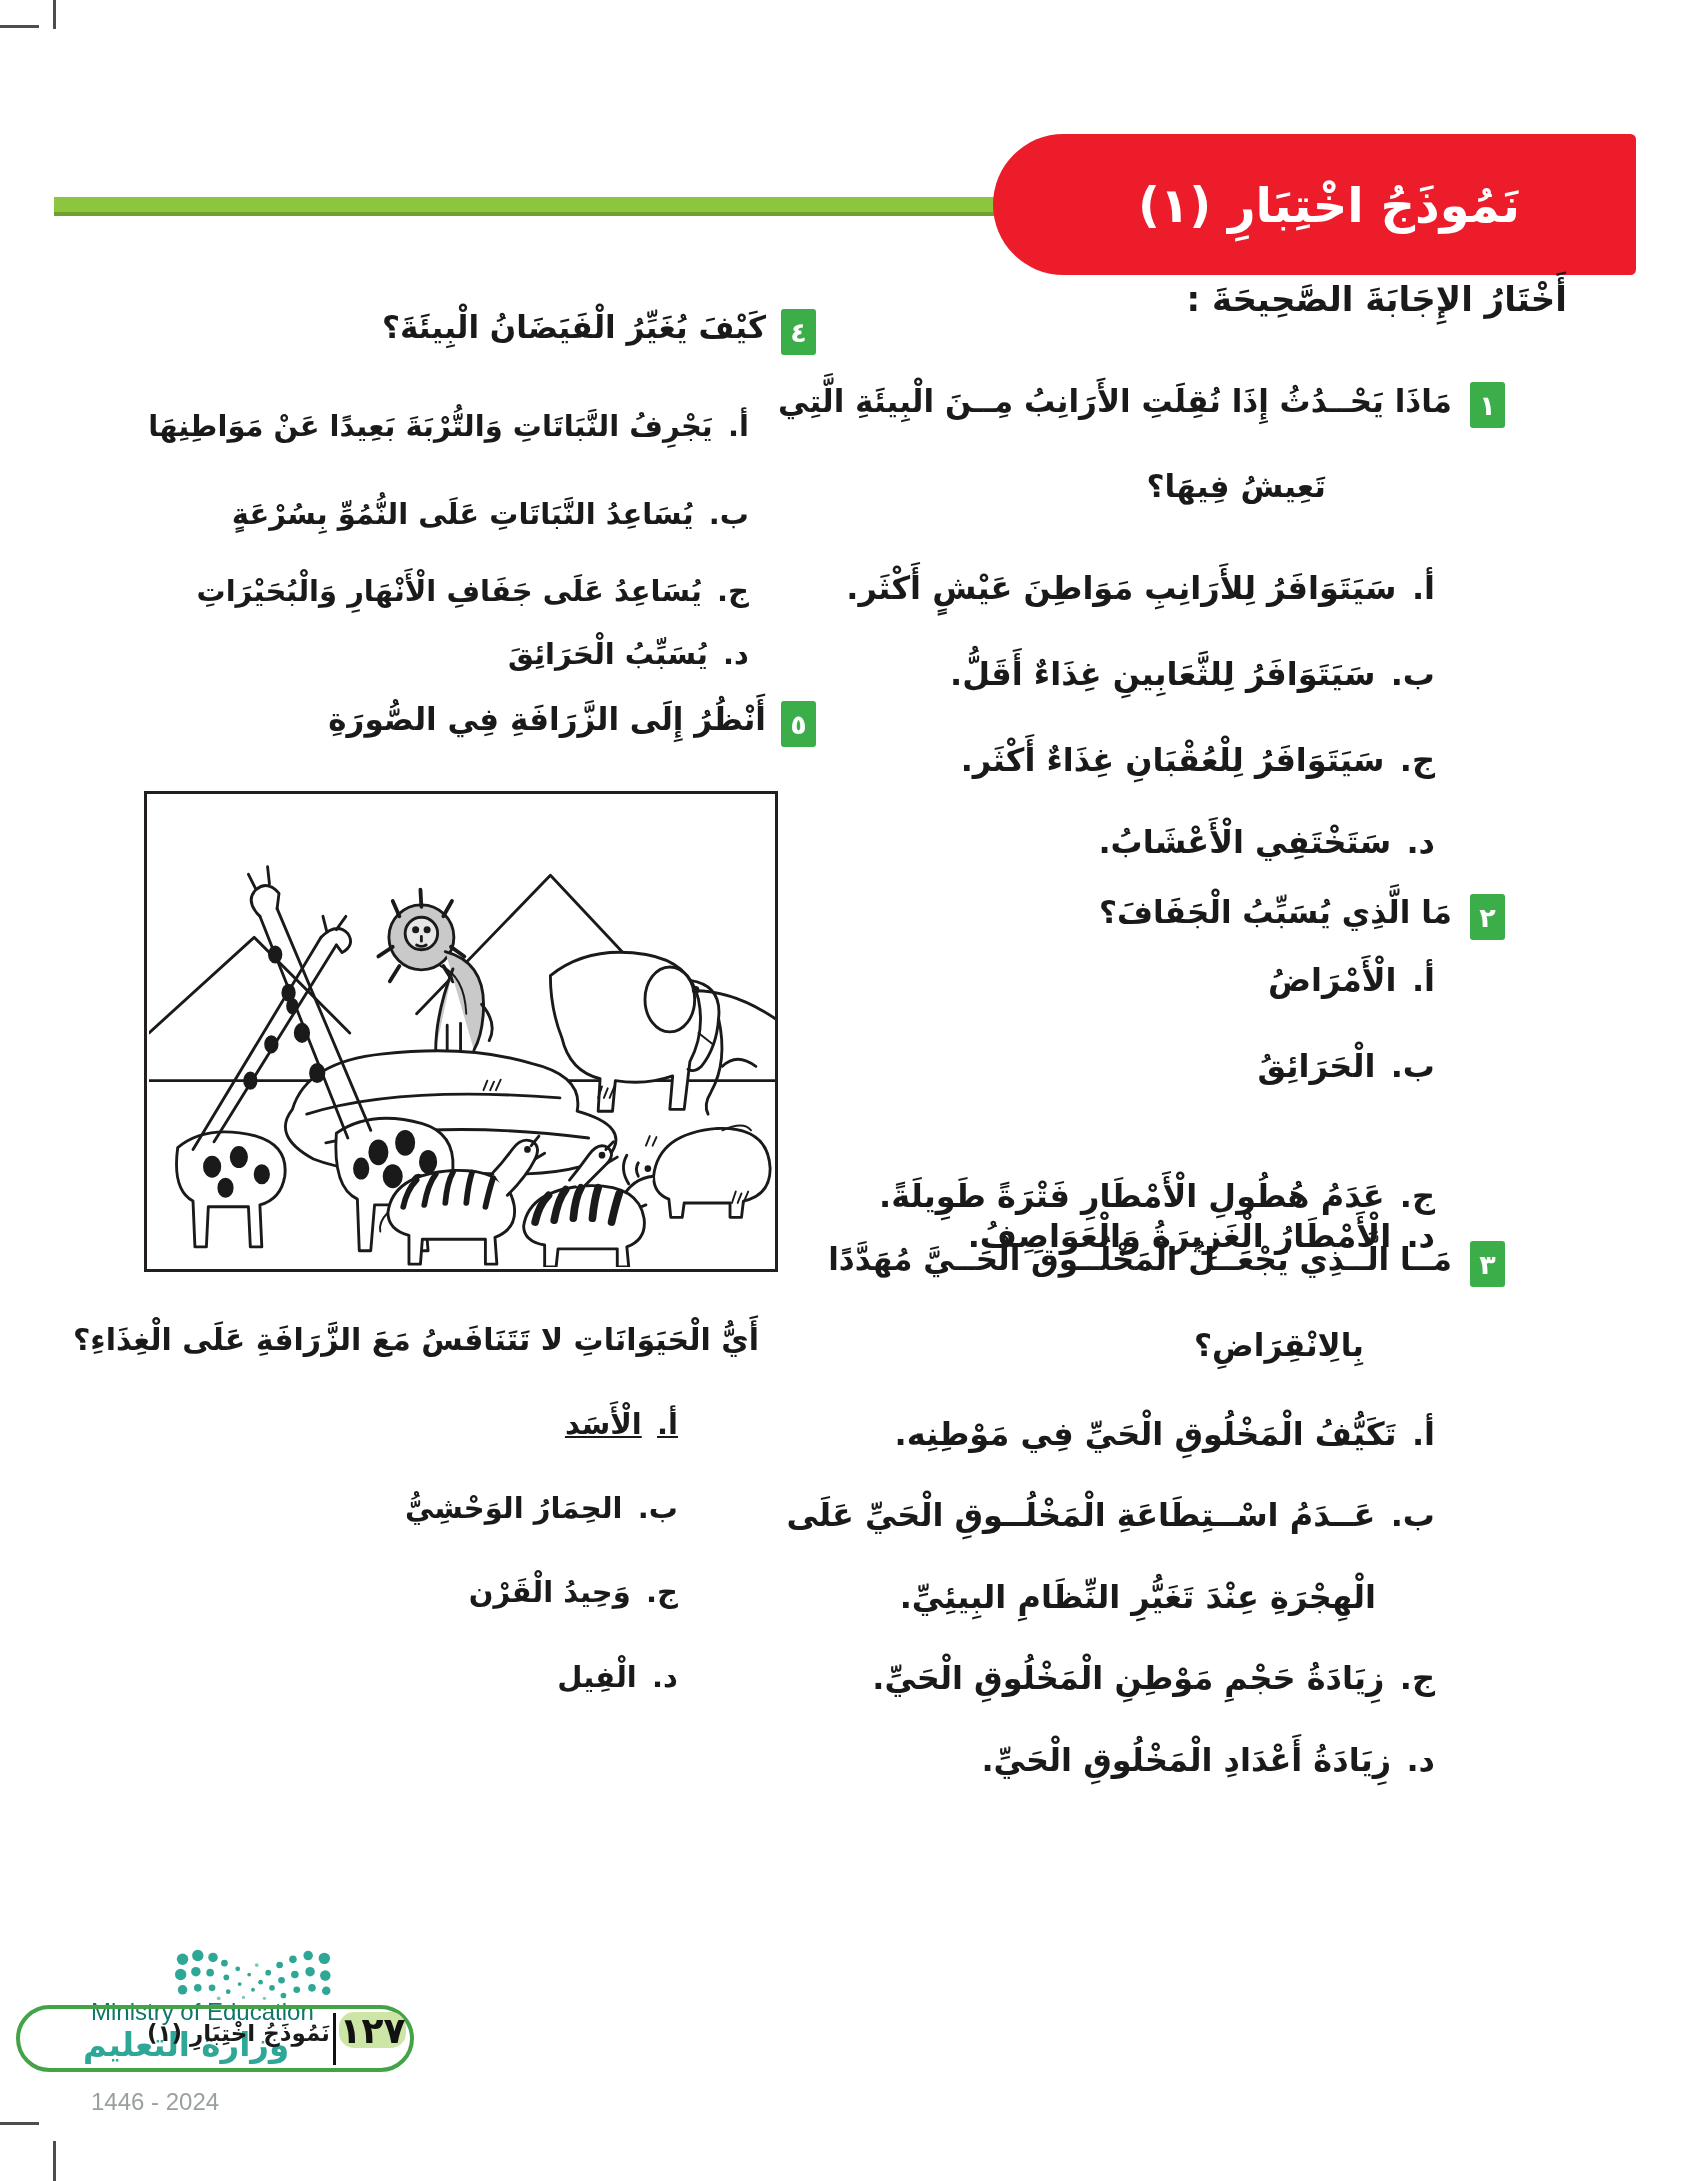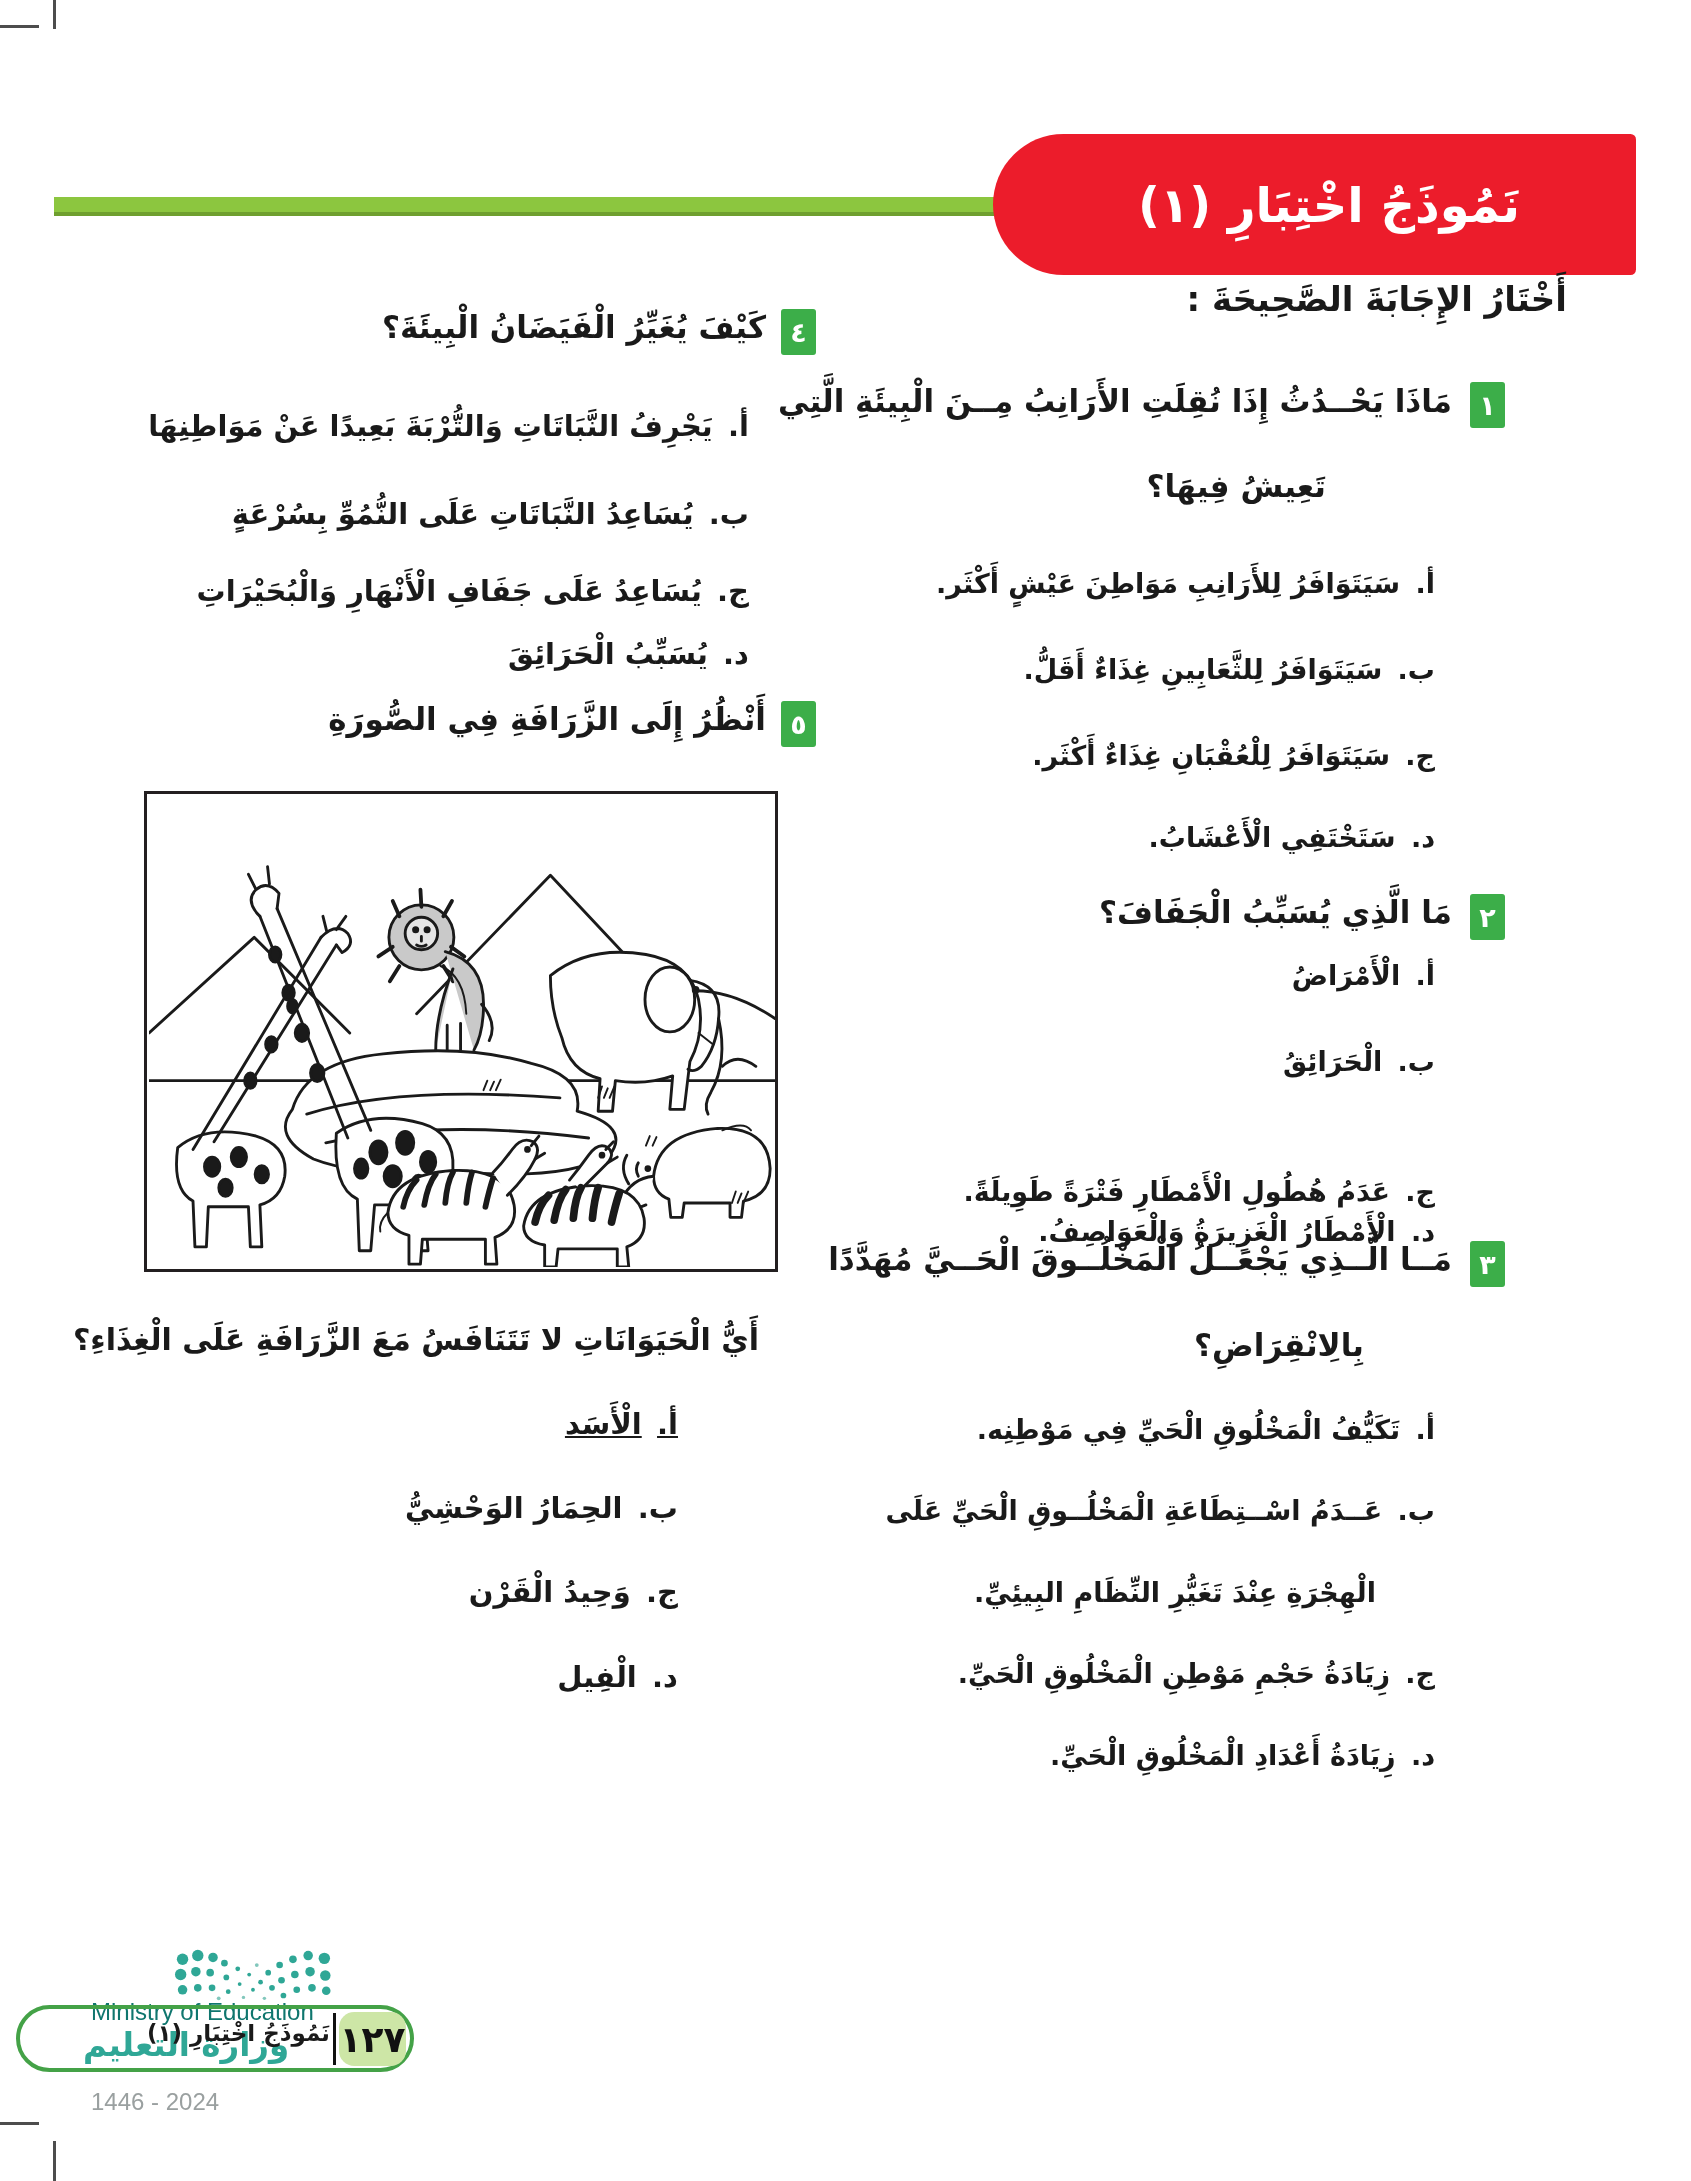--- a/index.html
+++ b/index.html
@@ -17,30 +17,30 @@
   #banner{left:994px; top:134px; width:643px; height:141px; background:#EC1C2B;
     border-radius:73px 5.7px 5.7px 73px; display:flex; align-items:center; justify-content:center;}
   #banner .t{color:#ffffff; font-size:48px; font-weight:700; letter-spacing:0; padding-left:29px;}
   
   .instruction{right:124px; top:279px; font-size:34px; font-weight:700; white-space:nowrap;}
   
   .badge{width:35px; height:46px; background:#3CAE49; color:#ffffff; font-size:27px; font-weight:700;
     display:flex; align-items:center; justify-content:center; border-radius:2.9px;}
   
   .qline{font-size:31px; font-weight:700; white-space:nowrap; line-height:1.5;}
-  .opt{font-size:27px; font-weight:700; white-space:nowrap; line-height:1.5;}
+  .opt{font-size:32px; font-weight:700; white-space:nowrap; line-height:1.5;}
   .opt .letter{margin-left:15.3px;}
   .small-opt{font-size:29px;}
   
   #figure-box{left:145px; top:791px; width:634px; height:481px; border:3.8px solid #231f20; background:#ffffff; box-sizing:border-box;}
   
   #pill-fill{left:17px; top:2005px; width:398px; height:67px; background:#ffffff; border-radius:36px; z-index:1;}
   #pill-border{left:17px; top:2005px; width:398px; height:67px; border:4.8px solid #44A247; border-radius:36px;
     box-sizing:border-box; z-index:3; background:transparent;}
-  #page-num-box{left:340px; top:2012px; width:67px; height:54px; background:#CDE6A6; border-radius:15.3px;
+  #page-num-box{left:340px; top:2012px; width:67px; height:36px; background:#CDE6A6; border-radius:15.3px;
     display:flex; align-items:center; justify-content:center; z-index:4;}
   #page-num-box .n{font-size:36px; font-weight:700; color:#111;}
   #pill-divider{left:334px; top:2013px; width:2.9px; height:52px; background:#111; z-index:4;}
   #footer-label{left:161px; top:2020px; width:170px; text-align:right; font-size:23px; font-weight:700; z-index:5; white-space:nowrap;}
   #logo-wordmark{left:84px; top:2026px; color:#2FA796; font-size:32.5px; font-weight:700; z-index:2; white-space:nowrap;}
   #ministry-en{left:92px; top:1998px; color:#0f766e; font-size:24px; z-index:2; font-family:"Liberation Sans",sans-serif; white-space:nowrap;}
   #edition-year{left:92px; top:2088px; color:#9aa0a0; font-size:24px; z-index:2; font-family:"Liberation Sans",sans-serif; white-space:nowrap;}
   #logo-dots{left:170px; top:1946px; z-index:2;}
 </style>
 </head>

